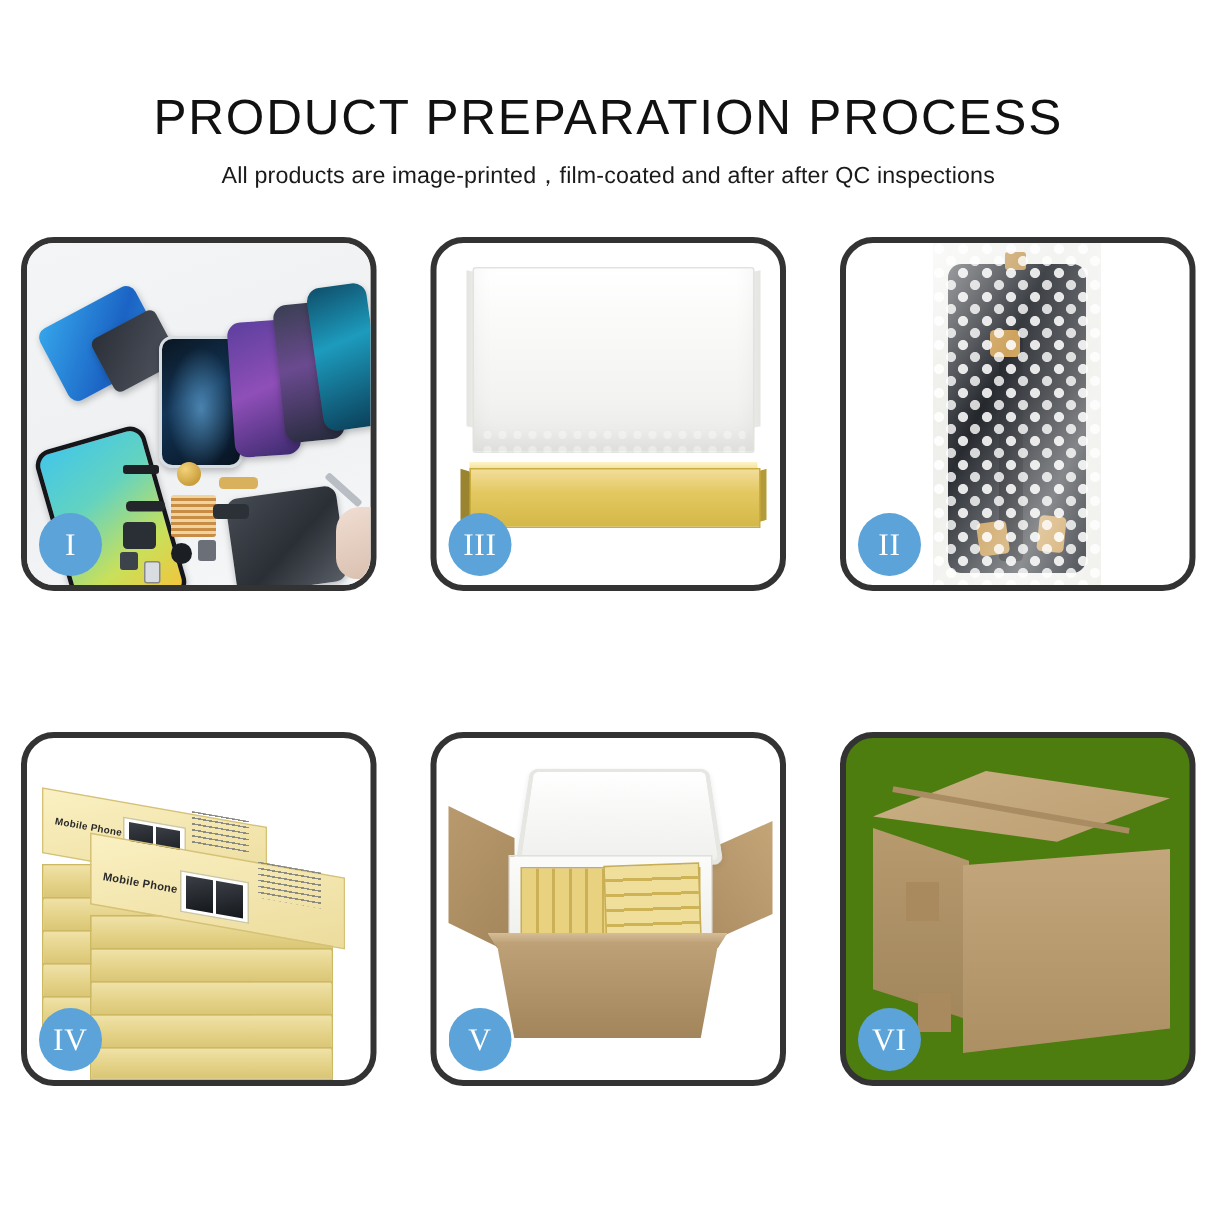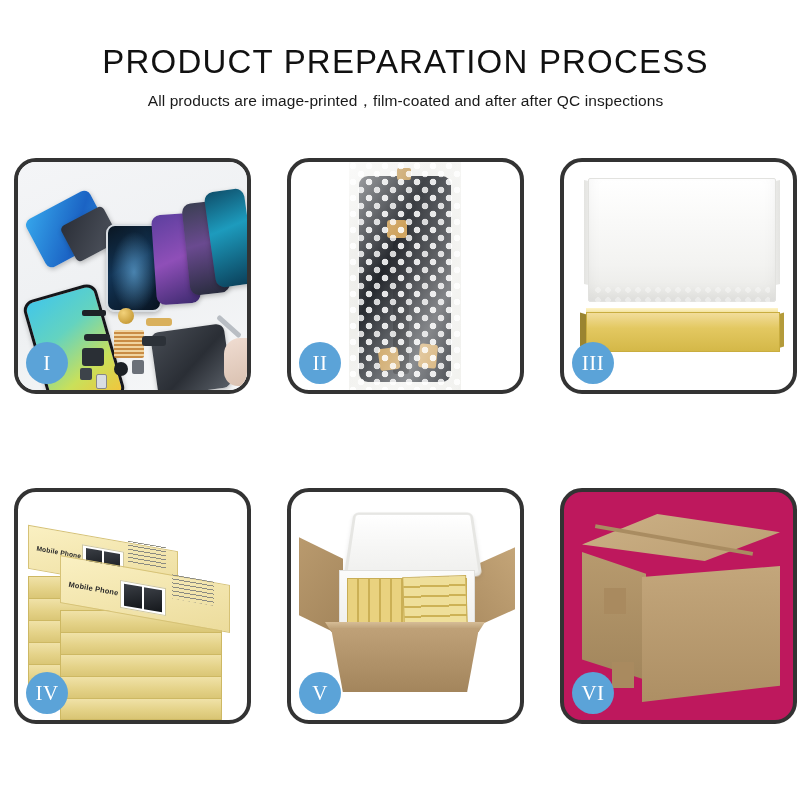--- a/index.html
+++ b/index.html
@@ -16,21 +16,21 @@
   }
   .page {
     width: 811px;
     height: 811px;
     position: relative;
     background: #ffffff;
   }
 
   
   .header {
-    padding-top: 44px;
+    padding-top: 60px;
     text-align: center;
   }
   .title {
     font-size: 33px;
     letter-spacing: 1.2px;
     font-weight: 400;
     color: #111111;
     line-height: 1.1;
     margin: 0;
     font-family: "Liberation Sans", sans-serif;
@@ -343,21 +343,21 @@
     background: linear-gradient(180deg,#bfa178,#a3855c);
     clip-path: polygon(0 0, 100% 0, 92% 100%, 8% 100%);
   }
   .v-carton-rim {
     position:absolute; left: 34px; top: 130px; width: 160px; height: 10px;
     background: linear-gradient(180deg,#d6bd97,#b2946a);
     clip-path: polygon(0 0, 100% 0, 96% 100%, 4% 100%);
   }
 
   
-  .p6 { background: #be185d; }
+  .p6 { background: #4d7c0f; }
   .c6 { position:absolute; left: 18px; top: 22px; width: 198px; height: 188px; }
   .c6-top {
     position:absolute; left: 0; top: 0; width: 198px; height: 76px;
     background: linear-gradient(160deg,#cbb085,#b89a6e);
     clip-path: polygon(38% 0, 100% 24%, 62% 62%, 0 40%);
   }
   .c6-top-seam {
     position:absolute; left: 12px; top: 24px; width: 160px; height: 4px;
     background: #a98c61;
     transform: rotate(10deg);
@@ -416,50 +416,50 @@
         <div class="part part-cam"></div>
         <div class="part part-chip"></div>
         <div class="part part-sq1"></div>
         <div class="part part-sq2"></div>
         <div class="tweez"></div>
         <div class="hand"></div>
       </div>
       <div class="badge">I</div>
     </div>
 
+    <div class="panel p3">
+      <div class="panel-stage">
+        <div class="b3-lid-fold-l"></div>
+        <div class="b3-lid-fold-r"></div>
+        <div class="b3-lid"></div>
+        <div class="b3-inner"></div>
+        <div class="b3-tray-l"></div>
+        <div class="b3-tray-r"></div>
+        <div class="b3-tray-edge"></div>
+        <div class="b3-tray"></div>
+      </div>
+      <div class="badge">III</div>
+    </div>
+
     <div class="panel p2">
       <div class="panel-stage">
         <div class="bw-pack">
           <div class="bw-item"></div>
           <div class="bw-flex"></div>
           <div class="bw-conn1"></div>
           <div class="bw-conn2"></div>
           <div class="bw-conn3"></div>
           <div class="bw-tab"></div>
           <div class="bw-bubbles"></div>
           <div class="bw-sheen"></div>
         </div>
       </div>
       <div class="badge">II</div>
     </div>
 
-    <div class="panel p3">
-      <div class="panel-stage">
-        <div class="b3-lid-fold-l"></div>
-        <div class="b3-lid-fold-r"></div>
-        <div class="b3-lid"></div>
-        <div class="b3-inner"></div>
-        <div class="b3-tray-l"></div>
-        <div class="b3-tray-r"></div>
-        <div class="b3-tray-edge"></div>
-        <div class="b3-tray"></div>
-      </div>
-      <div class="badge">III</div>
-    </div>
-
     <div class="panel p4">
       <div class="panel-stage">
         <div class="stack">
 
           <div class="gbox" style="left:4px;  top:66px;  width:138px; height:22px;"></div>
           <div class="gbox" style="left:4px;  top:88px;  width:138px; height:22px;"></div>
           <div class="gbox" style="left:4px;  top:110px; width:138px; height:22px;"></div>
           <div class="gbox" style="left:4px;  top:132px; width:138px; height:22px;"></div>
           <div class="gbox" style="left:4px;  top:154px; width:138px; height:22px;"></div>
 

